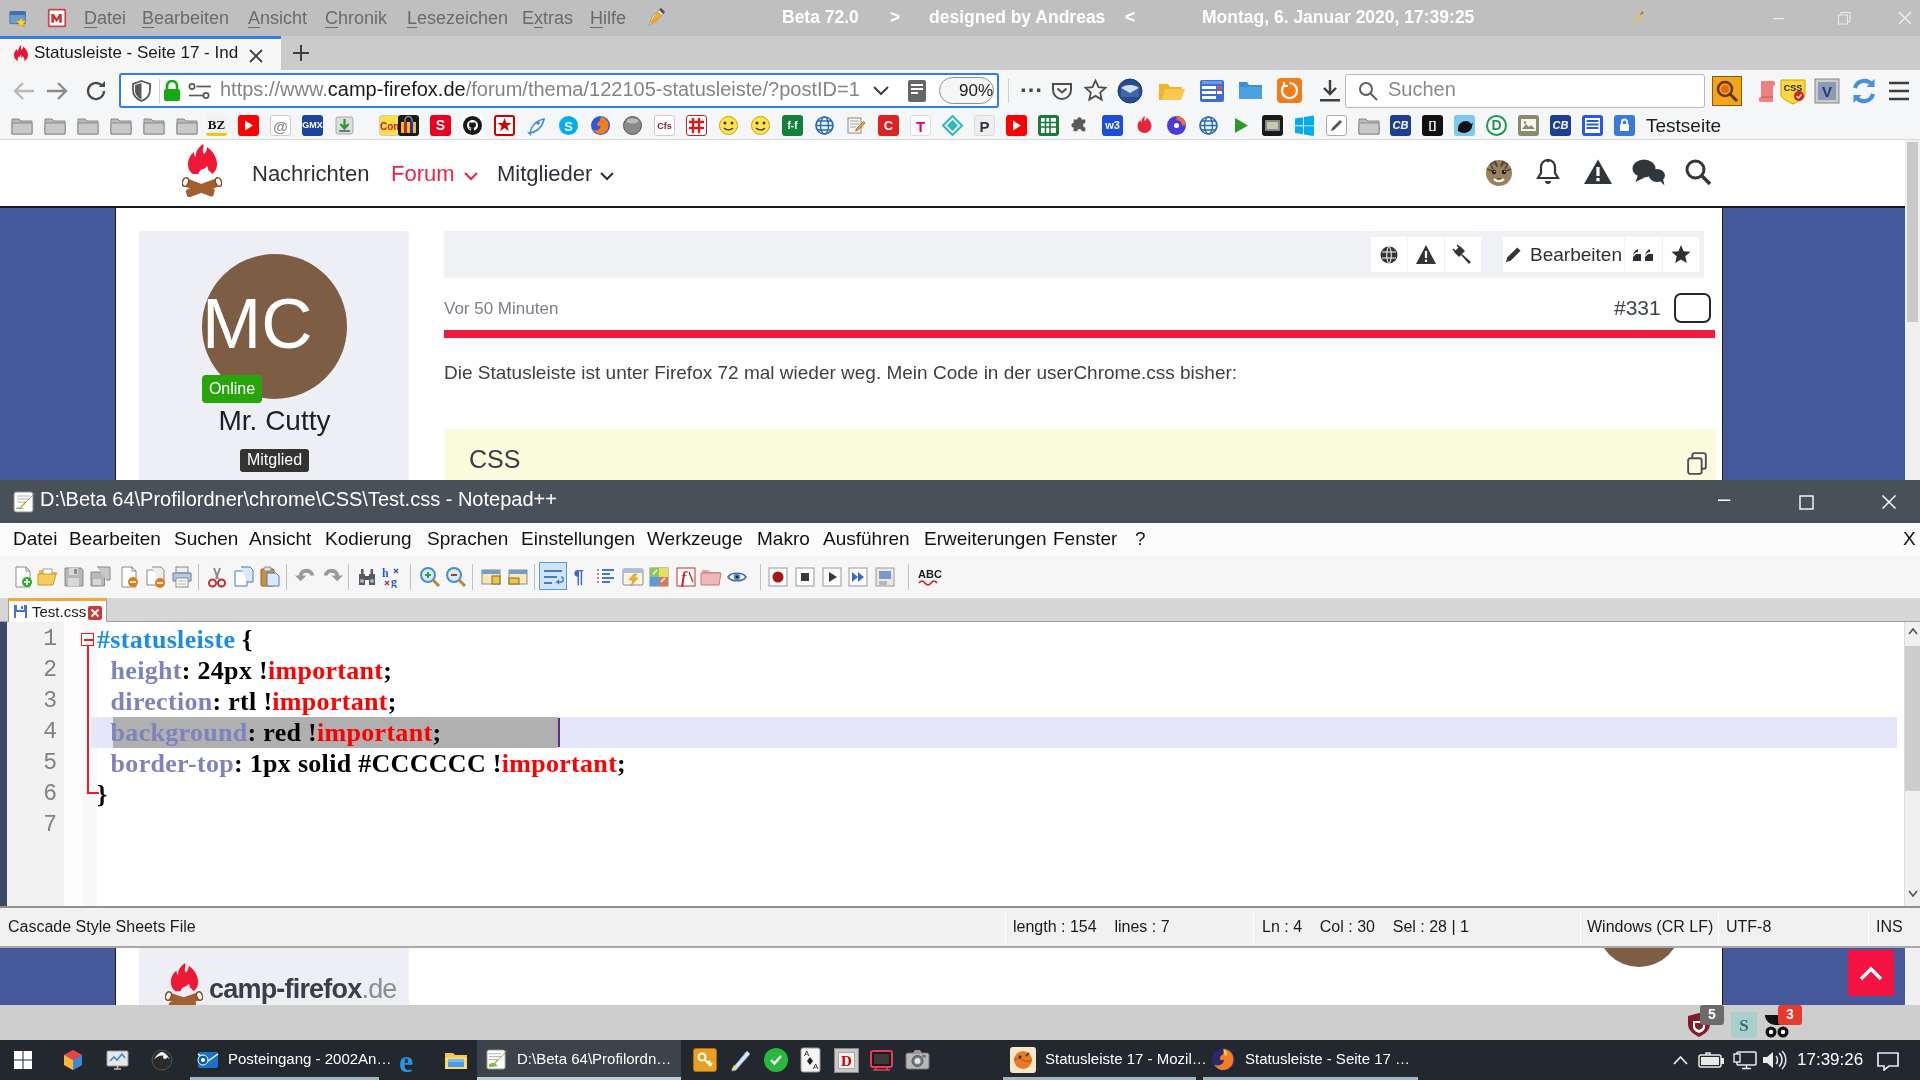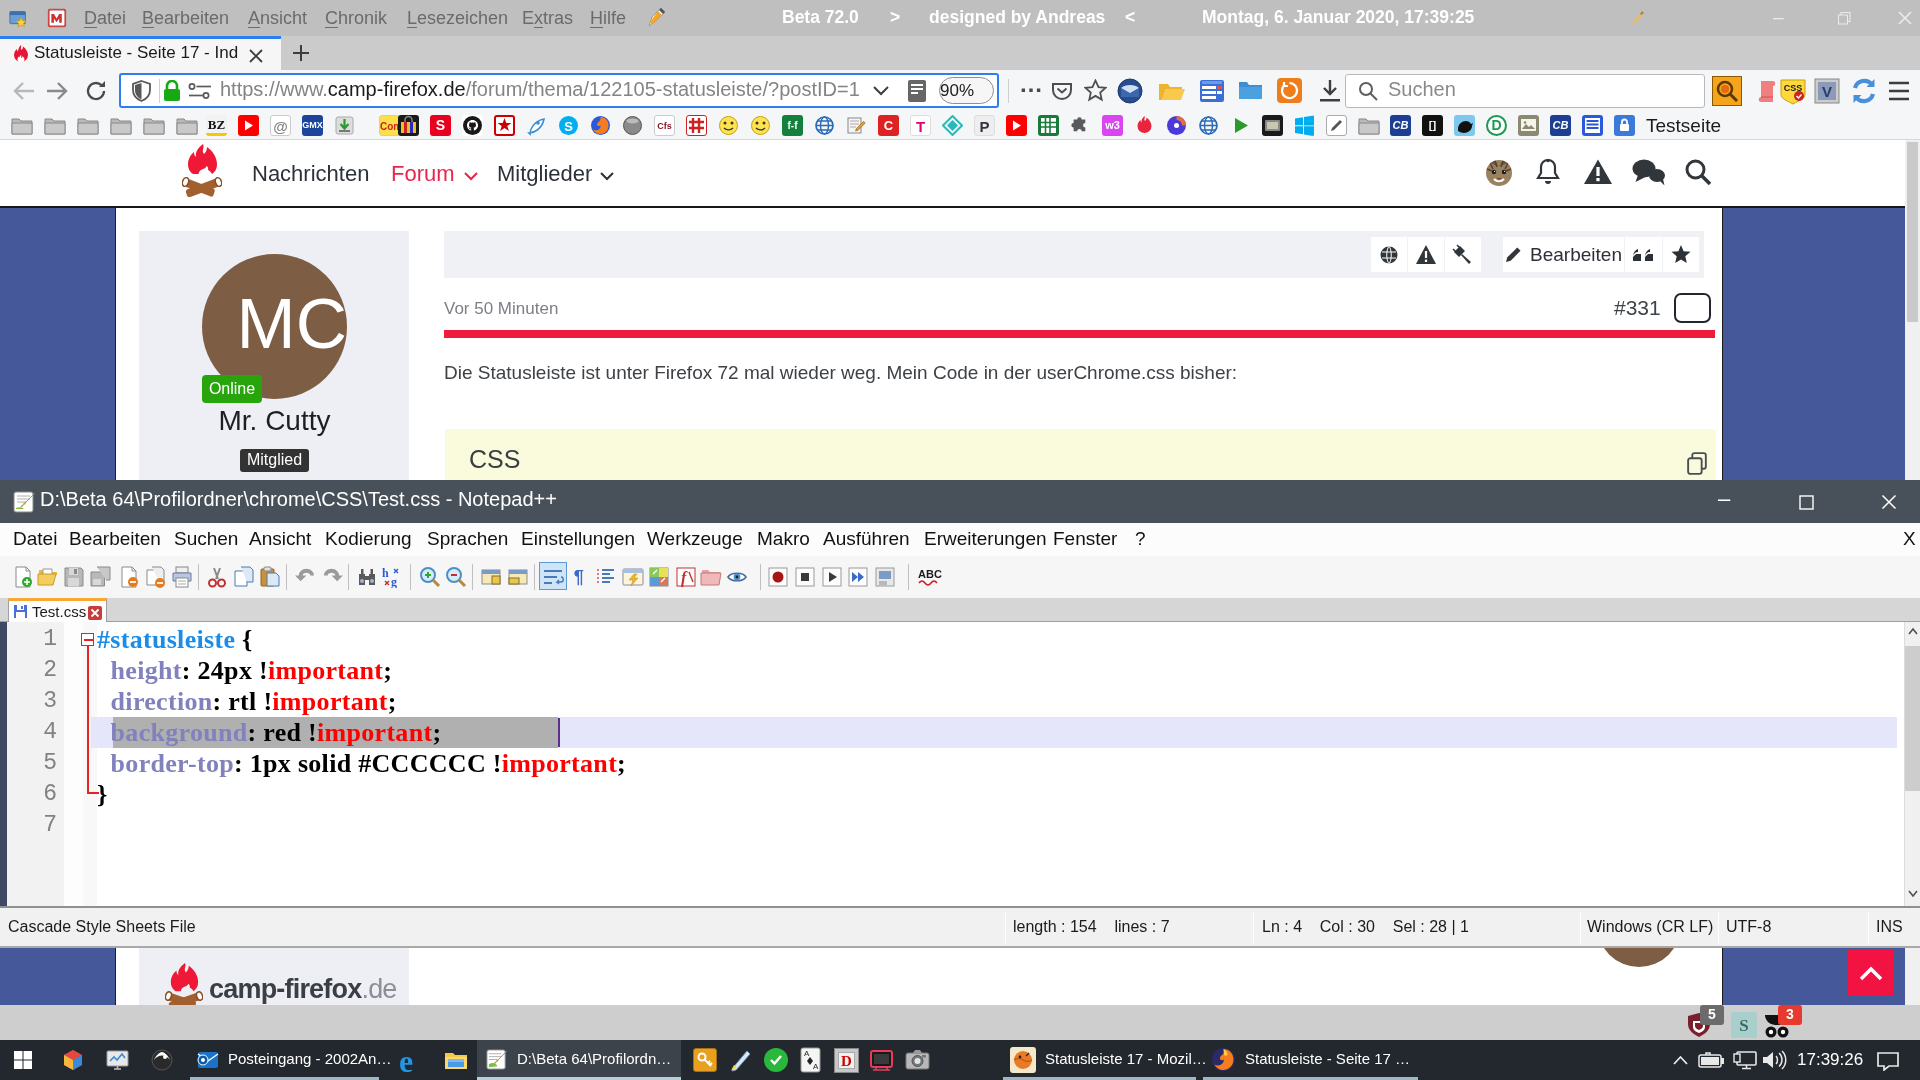--- a/index.html
+++ b/index.html
@@ -118,21 +118,21 @@
           <path d="M28 22l4.5 4.5-1.5-6.5z" fill="#31363b"></path>
         </svg>
       <svg class="abs" style="left:1684px;top:18px" width="28" height="28" viewBox="0 0 28 28">
           <circle cx="11.5" cy="11.5" r="8.5" fill="none" stroke="#31363b" stroke-width="3"></circle>
           <path d="M18 18l8 8" stroke="#31363b" stroke-width="3.5"></path>
         </svg>
     </div>
     <div id="content">
       <div id="profilebox"></div>
       <div class="abs" style="left:86px;top:46px;width:145px;height:145px;border-radius:50%;background:#7d5e45"></div>
-      <div class="abs" style="left:86px;top:75px;width:145px;text-align:right;font-size:71px;color:#fff">MC</div>
+      <div class="abs" style="left:86px;top:75px;width:145px;text-align:left;font-size:71px;color:#fff">MC</div>
       <div class="abs" style="left:86px;top:167px;width:60px;height:28px;background:#28a40c;border-radius:4px;color:#fff;font-size:16px;text-align:center;line-height:27px">Online</div>
       <div class="abs" style="left:86px;top:197px;width:145px;text-align:center;font-size:28px;color:#1b1f24">Mr. Cutty</div>
       <div class="abs" style="left:124px;top:241px;width:69px;height:23px;background:#333;border-radius:3px;color:#fff;font-size:16px;text-align:center;line-height:22px">Mitglied</div>
       <div id="posthead">
         <div class="pbtn" style="left:927px;width:36px"><svg style="margin:8px 0 0 8px" width="20" height="20" viewBox="0 0 20 20">
               <circle cx="10" cy="10" r="8.5" fill="#31363b"></circle>
               <path d="M3 7h14M3 13h14M10 1.5c-3 2.5-3 14.5 0 17M10 1.5c3 2.5 3 14.5 0 17" stroke="#fff" fill="none"></path>
             </svg></div>
         <div class="pbtn" style="left:964px;width:36px"><svg style="margin:7px 0 0 7px" width="22" height="21" viewBox="0 0 22 21">
               <path d="M11 1l10 19H1z" fill="#31363b"></path>
@@ -273,21 +273,21 @@
           <path d="M2 12.5h14.5" stroke="#5a5a5a" stroke-width="1.7"></path>
         </svg>
       <div class="abs" style="left:99px;top:3px;width:648px;height:28px;overflow:hidden;white-space:nowrap;font-size:20px;color:#848484">https://www.<span style="color:#1b1b1b">camp-firefox.de</span>/forum/thema/122105-statusleiste/?postID=1</div>
       <svg class="abs" style="left:752px;top:11px" width="16" height="10" viewBox="0 0 16 10">
           <path d="M1 1l7 7 7-7" stroke="#3e3e3e" stroke-width="2" fill="none"></path>
         </svg>
       <svg class="abs" style="left:786px;top:4px" width="20" height="24" viewBox="0 0 20 24">
           <rect x="1" y="1" width="18" height="22" rx="2" fill="#666"></rect>
           <path d="M4 6h12M4 10h12M4 14h7" stroke="#fff" stroke-width="1.8"></path>
         </svg>
-      <div class="abs" style="left:818px;top:2px;width:55px;height:27px;border:1px solid #8f8f8f;border-radius:14px;background:#f6f6f6;font-size:17px;color:#1b1b1b;text-align:left;line-height:26px">90%</div>
+      <div class="abs" style="left:818px;top:2px;width:55px;height:27px;border:1px solid #8f8f8f;border-radius:14px;background:#f6f6f6;font-size:17px;color:#1b1b1b;text-align:right;line-height:26px">90%</div>
       <div class="abs" style="left:887px;top:4px;width:1px;height:24px;background:#d0d0d0"></div>
       <span class="abs" style="left:898px;top:-5px;font-size:24px;color:#4a4a4a;letter-spacing:1px;font-weight:bold">…</span>
       <svg class="abs" style="left:930px;top:5px" width="22" height="22" viewBox="0 0 22 22">
           <path d="M2 4h18v6a9 9 0 01-18 0z" fill="none" stroke="#4e4e4e" stroke-width="2"></path>
           <path d="M6.5 8.5l4.5 4 4.5-4" stroke="#4e4e4e" stroke-width="2" fill="none"></path>
         </svg>
       <svg class="abs" style="left:963px;top:4px" width="23" height="23" viewBox="0 0 23 23">
           <path d="M11.5 1.5l3 6.6 7 .7-5.3 4.8 1.5 7-6.2-3.7-6.2 3.7 1.5-7L1.5 8.8l7-.7z" fill="none" stroke="#4e4e4e" stroke-width="1.8"></path>
         </svg>
     </div>
@@ -464,21 +464,21 @@
     <div class="bm" style="left:1006px;background:#f00"><svg width="21" height="21" viewBox="0 0 21 21">
           <path d="M7 5.5l8 5-8 5z" fill="#fff"></path>
         </svg></div>
     <div class="bm" style="left:1038px;background:#1a7a3c"><svg width="21" height="21" viewBox="0 0 21 21">
           <rect x="3" y="3" width="15" height="15" fill="#fff"></rect>
           <path d="M3 7.5h15M3 12h15M7.5 3v15M12 3v15" stroke="#1a7a3c" stroke-width="1.6"></path>
         </svg></div>
     <div class="bm" style="left:1070px"><svg width="21" height="21" viewBox="0 0 21 21">
           <path d="M3 6h4a2.5 2.5 0 115 0h4v4a2.5 2.5 0 100 5v4h-4a2.5 2.5 0 10-5 0H3v-4a2.5 2.5 0 110-5z" fill="#5a5a5a" transform="scale(0.9) translate(1 -1)"></path>
         </svg></div>
-    <div class="bm" style="left:1102px;background:#d946ef;color:#fff;font-size:11px;line-height:21px">w3</div>
+    <div class="bm" style="left:1102px;background:#1d4ed8;color:#fff;font-size:11px;line-height:21px">w3</div>
     <div class="bm" style="left:1134px"><svg width="21" height="21" viewBox="0 0 21 21">
           <path d="M10.5 1c1 2-1 3 .5 5 1-1 1.5-2 1.5-3.5 3 2 5 5.5 5 8.5a7 7 0 01-14 0c0-2 1-4.5 3-6 0 1 .3 2 1 2.5-.5-2.5 1-4.5 3-6.5z" fill="#e8253e"></path>
         </svg></div>
     <div class="bm" style="left:1166px"><svg width="21" height="21" viewBox="0 0 21 21">
           <circle cx="10.5" cy="10.5" r="9.5" fill="#4a3ad9"></circle>
           <path d="M10.5 1a9.5 9.5 0 019.5 9.5h-4a5.5 5.5 0 00-5.5-5.5z" fill="#e86a3a"></path>
           <circle cx="10.5" cy="10.5" r="2.5" fill="#fff"></circle>
         </svg></div>
     <div class="bm" style="left:1198px"><svg width="21" height="21" viewBox="0 0 21 21">
           <circle cx="10.5" cy="10.5" r="8.5" fill="none" stroke="#2a6ab8" stroke-width="1.7"></circle>

